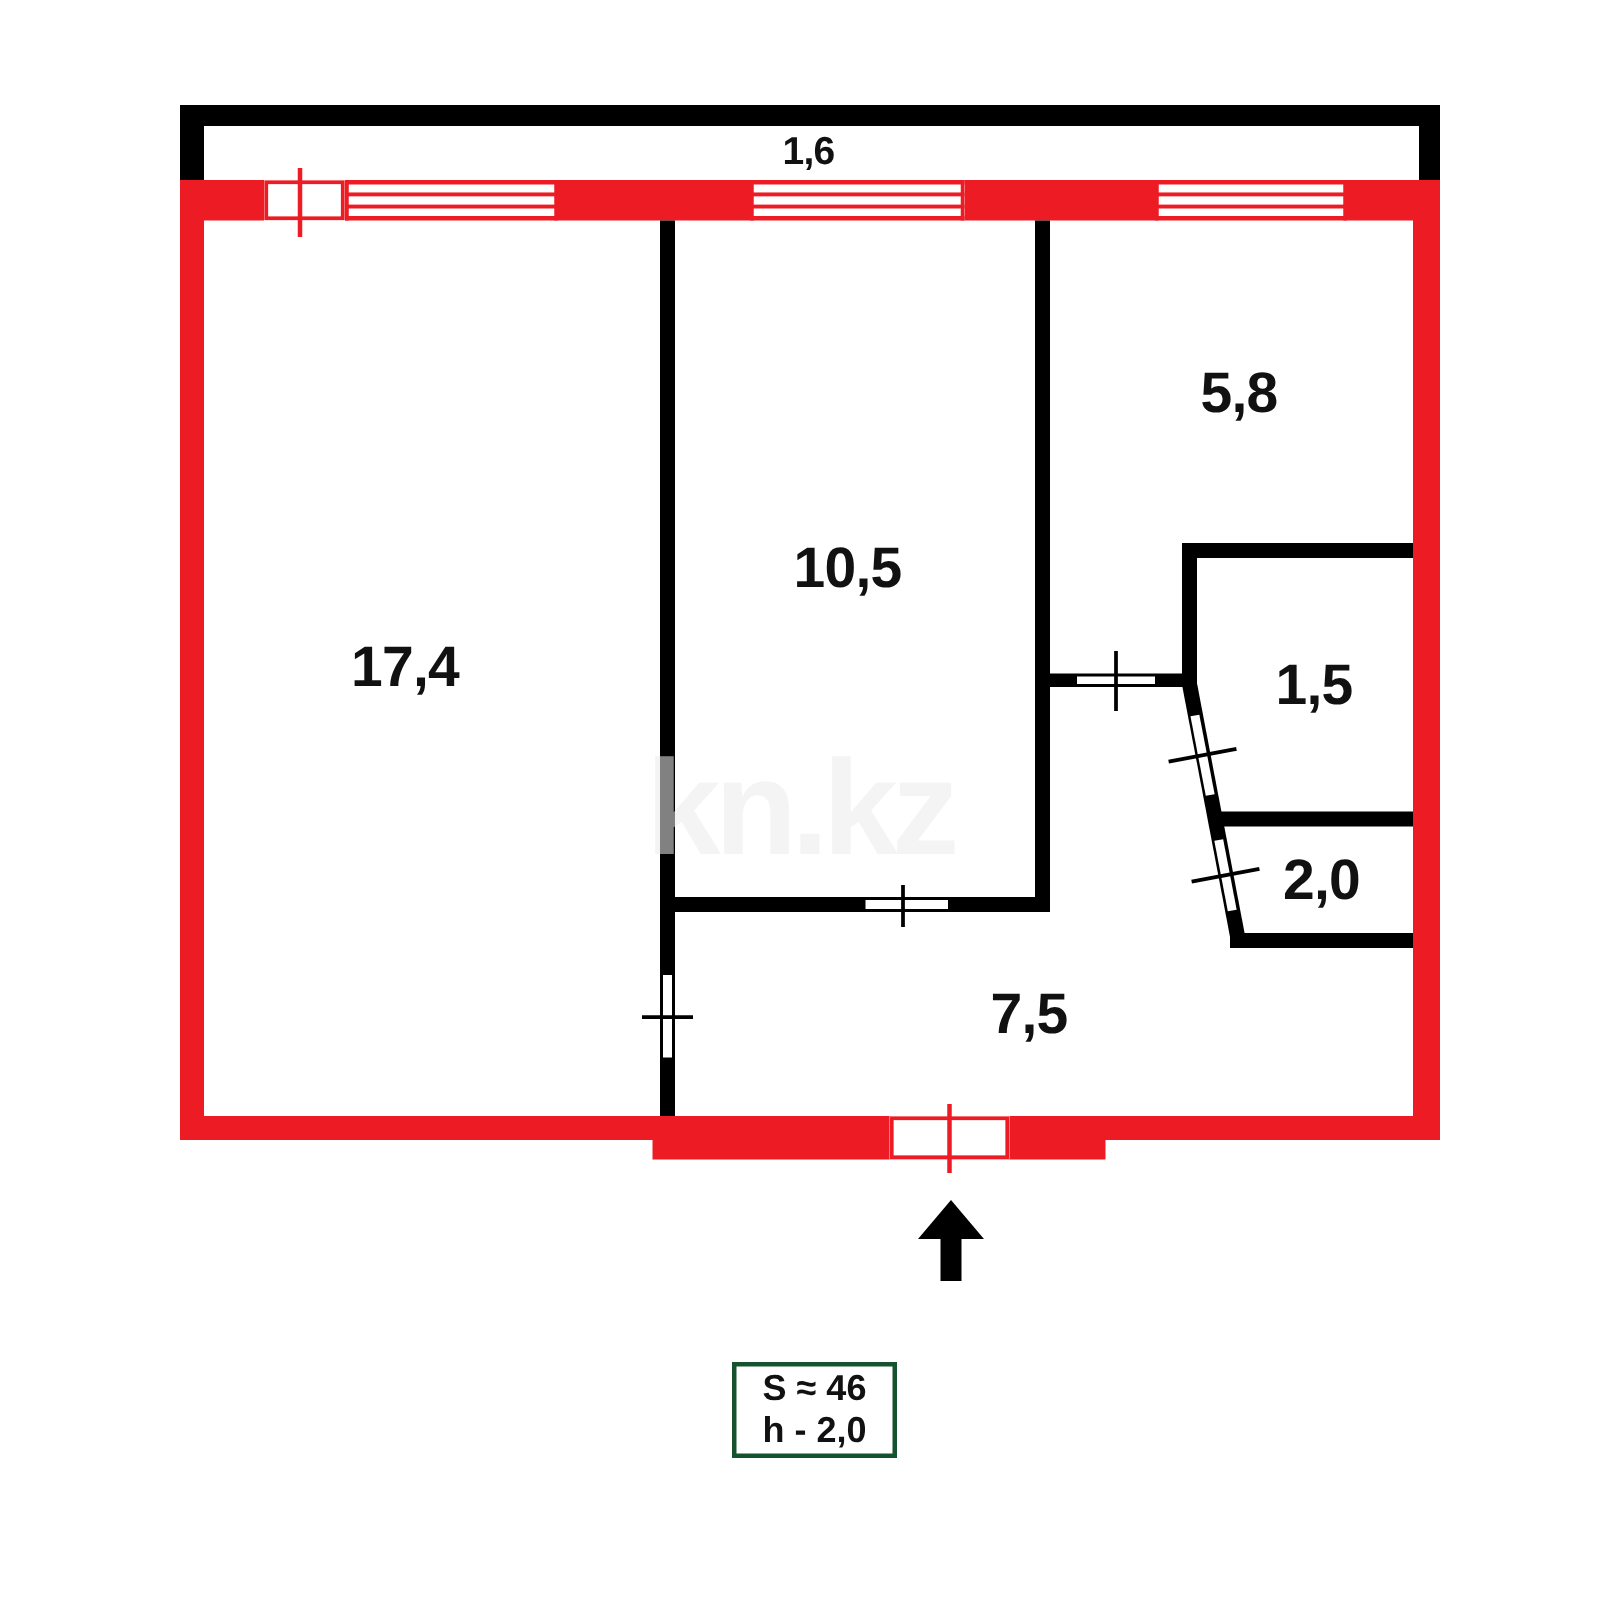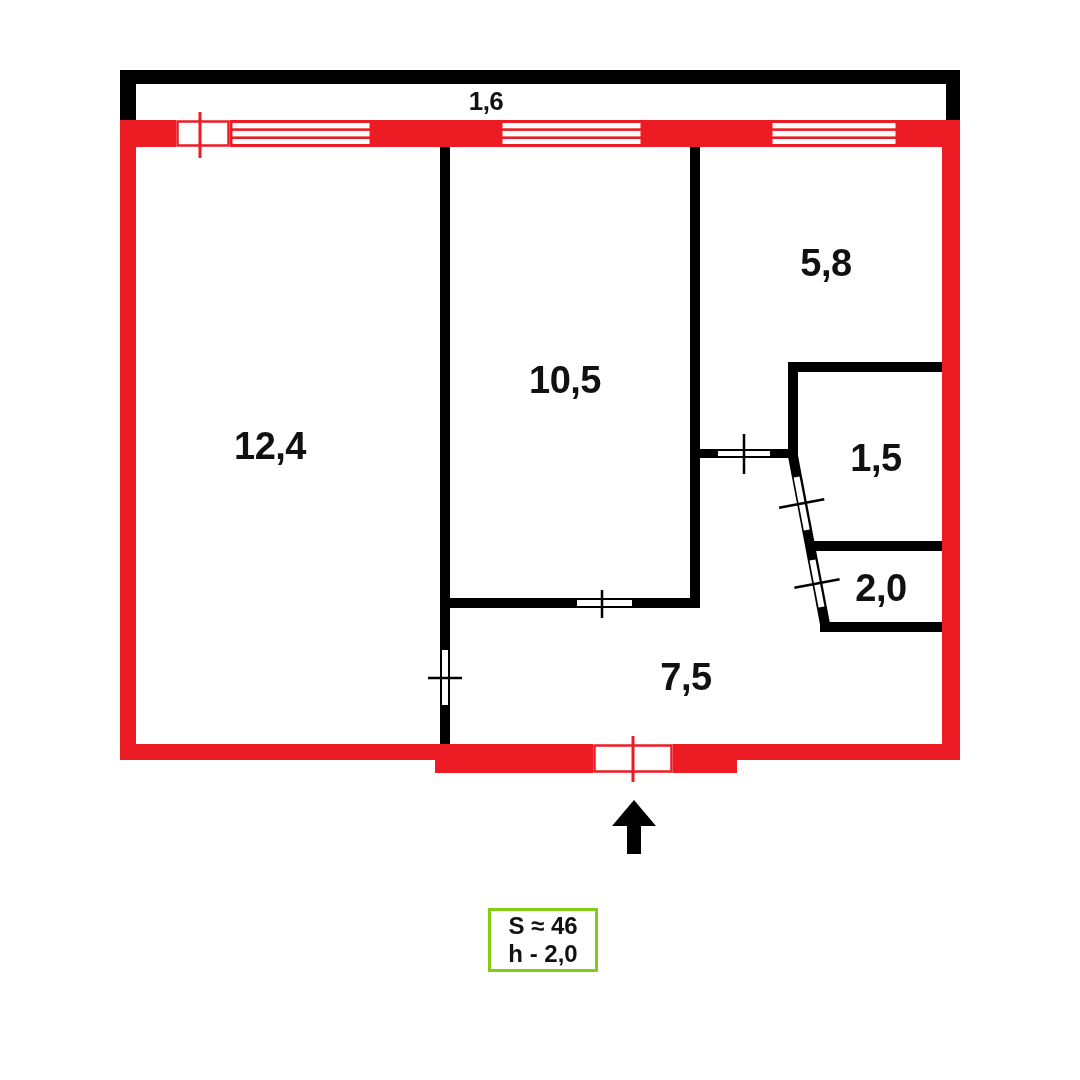--- a/index.html
+++ b/index.html
@@ -22,21 +22,21 @@
     color:var(--label-black,#111);white-space:nowrap;
   }
   .lbl-small{font-size:26px;}
   #watermark{
     position:absolute;z-index:2;left:533px;top:540px;transform:translate(-50%,-50%);
     font-weight:bold;font-size:90px;letter-spacing:-4px;
     color:rgba(235,235,235,0.55);white-space:nowrap;
   }
   #info-box{
     position:absolute;z-index:3;left:488px;top:908px;width:104px;height:58px;
-    border:3px solid #84cc16;background:#fff;
+    border:3px solid #14532d;background:#fff;
     display:flex;flex-direction:column;align-items:center;justify-content:center;
     font-weight:bold;font-size:24px;line-height:1.15;color:#111;
   }
 </style>
 </head>
 <body style="--wall-red: #ed1c24; --wall-black: #000000; --watermark-gray: #f0f0f0; --label-black: #111111;">
 
 <div id="stage">
 
   <svg id="plan-svg" width="1080" height="1080" viewBox="0 0 1080 1080">
@@ -120,23 +120,24 @@
     <line class="gap-line" x1="812.5" y1="560" x2="821.5" y2="607"></line>
     <line class="blk-tick" x1="779.1" y1="507.8" x2="824.3" y2="499.2"></line>
     <line class="blk-tick" x1="794.4" y1="587.8" x2="839.6" y2="579.2"></line>
 
     <g>
       <polygon class="blk" points="634,800 612,826 656,826"></polygon>
       <rect class="blk" x="627" y="826" width="14" height="28"></rect>
     </g>
   </svg>
 
+  <div id="watermark">kn.kz</div>
 
-  <div class="lbl lbl-small" style="left:486px;top:101px">1,6</div>
-  <div class="lbl" style="left:270px;top:446px">12,4</div>
+  <div class="lbl lbl-small" style="left:539px;top:101px">1,6</div>
+  <div class="lbl" style="left:270px;top:446px">17,4</div>
   <div class="lbl" style="left:565px;top:380px">10,5</div>
   <div class="lbl" style="left:826px;top:263px">5,8</div>
   <div class="lbl" style="left:876px;top:458px">1,5</div>
   <div class="lbl" style="left:881px;top:588px">2,0</div>
   <div class="lbl" style="left:686px;top:677px">7,5</div>
 
   <div id="info-box">
     <div>S ≈ 46</div>
     <div>h - 2,0</div>
   </div>

